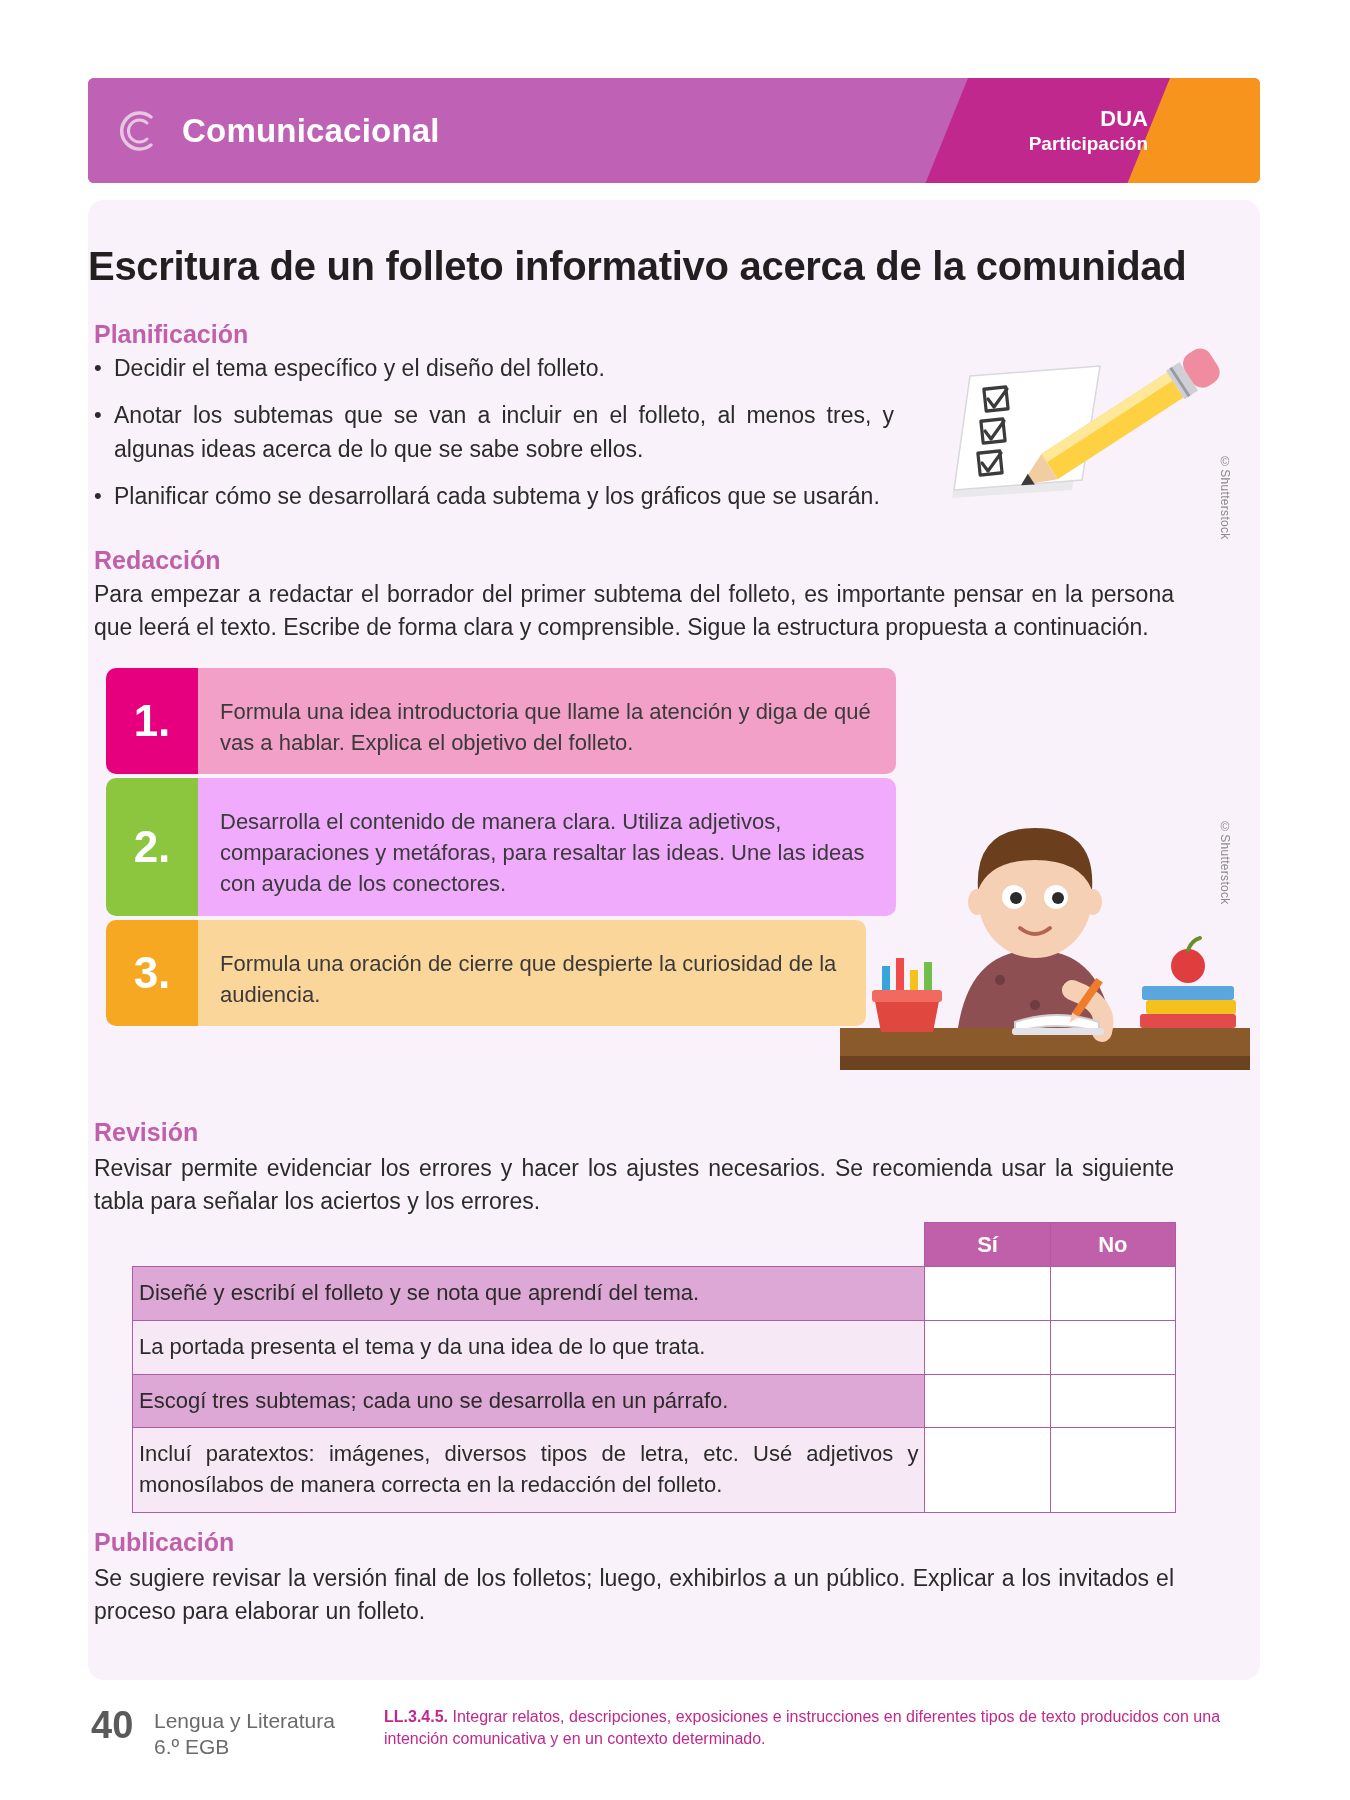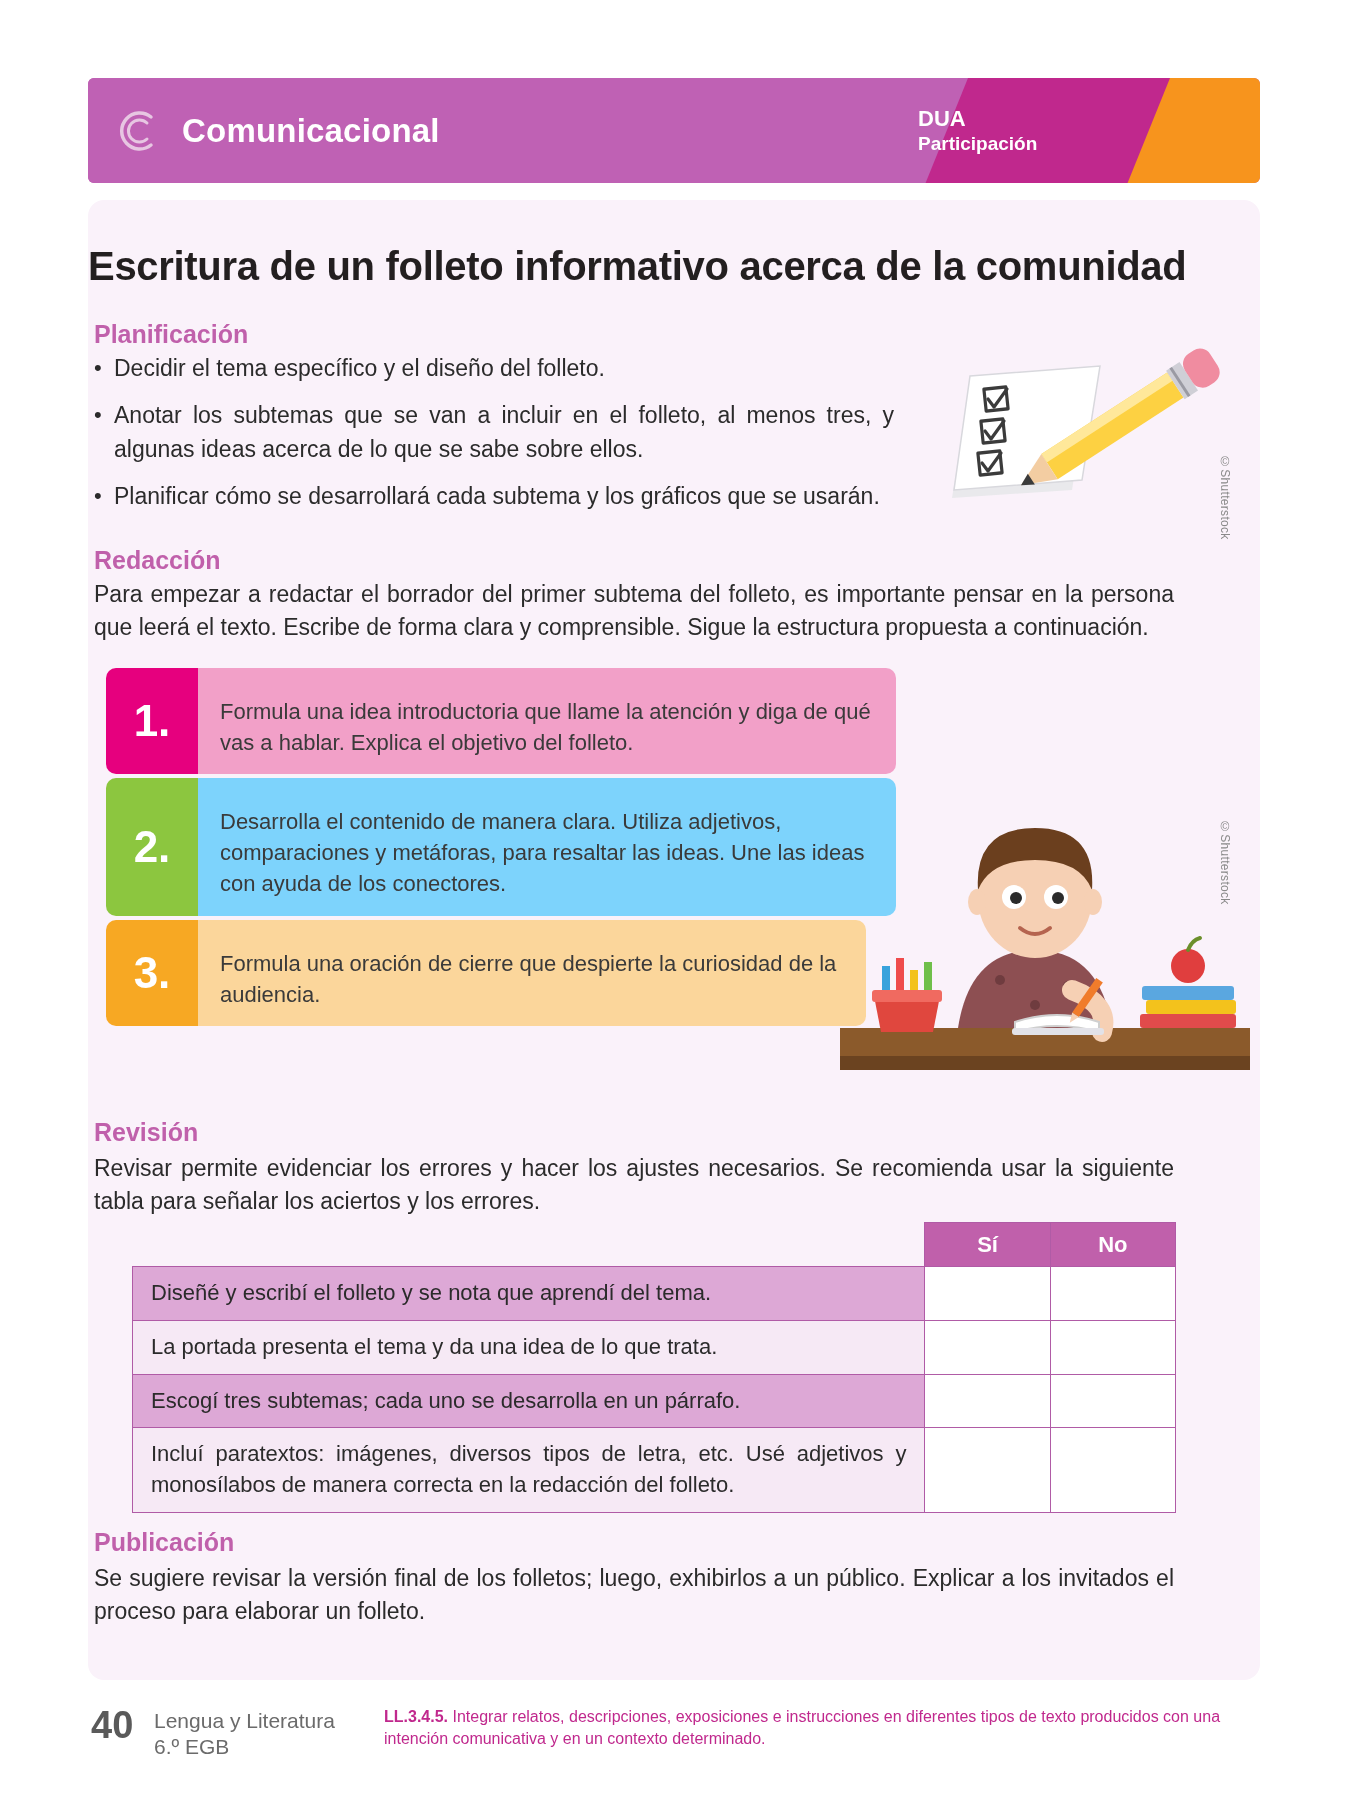--- a/index.html
+++ b/index.html
@@ -65,21 +65,21 @@
     font-size: 33px;
     font-weight: bold;
     color: #ffffff;
     letter-spacing: .2px;
   }
   .dua-block {
     position: absolute;
     right: 112px; top: 0; bottom: 0;
     width: 230px;
     display: flex; flex-direction: column;
-    align-items: flex-start; justify-content: center;
+    align-items: flex-end; justify-content: center;
     color: #fff;
     line-height: 1.25;
   }
   .dua-title { font-size: 22px; font-weight: bold; }
   .dua-sub { font-size: 19px; font-weight: bold; }
 
   
   .panel {
     position: absolute;
     left: 88px; top: 200px;
@@ -161,21 +161,21 @@
   }
   .step-text {
     padding: 28px 22px 16px 22px;
     font-size: 22px; color: #3a3a3a; line-height: 1.42;
   }
   #step-1 { top: 668px; width: 790px; }
   #step-1 .step-num { background: #e6007e; }
   #step-1 .step-body { background: #f2a0c8; flex: 1; }
   #step-2 { top: 778px; width: 790px; }
   #step-2 .step-num { background: #8cc63f; }
-  #step-2 .step-body { background: #7dd3fc; flex: 1; }
+  #step-2 .step-body { background: #f0abfc; flex: 1; }
   #step-3 { top: 920px; width: 760px; }
   #step-3 .step-num { background: #f7a823; }
   #step-3 .step-body { background: #fbd69b; flex: 1; }
 
   
   .boy-art {
     position: absolute;
     left: 840px; top: 790px;
     width: 410px; height: 330px;
   }
@@ -205,21 +205,21 @@
     background: #c060ab;
     color: #ffffff;
     font-size: 22px;
     font-weight: bold;
     height: 44px;
   }
   table.check td.stmt {
     background: #dda8d6;
     font-size: 22px;
     color: #2b2b2b;
-    padding: 11px 18px;
+    padding: 11px 6px;
     line-height: 1.4;
     text-align: justify;
   }
   table.check td.stmt.alt { background: #f6e9f5; }
   table.check td.mark { background: #ffffff; }
 
   #publicacion-head { position: absolute; left: 94px; top: 1520px; }
   #publicacion-text { position: absolute; left: 94px; top: 1562px; width: 1080px; }
 
   

